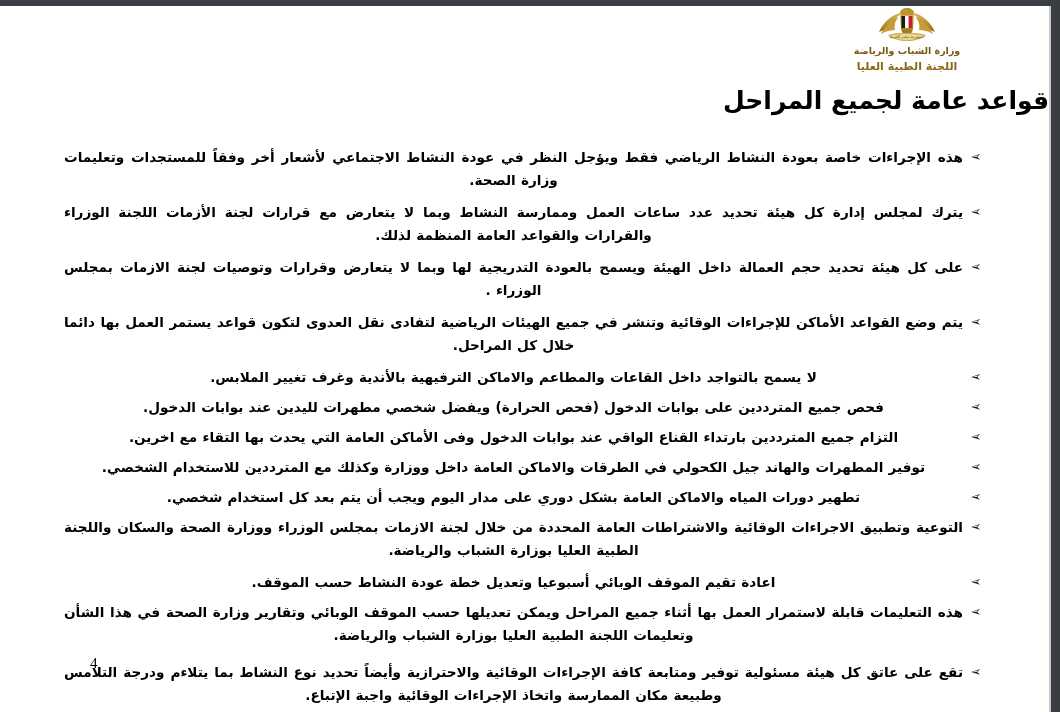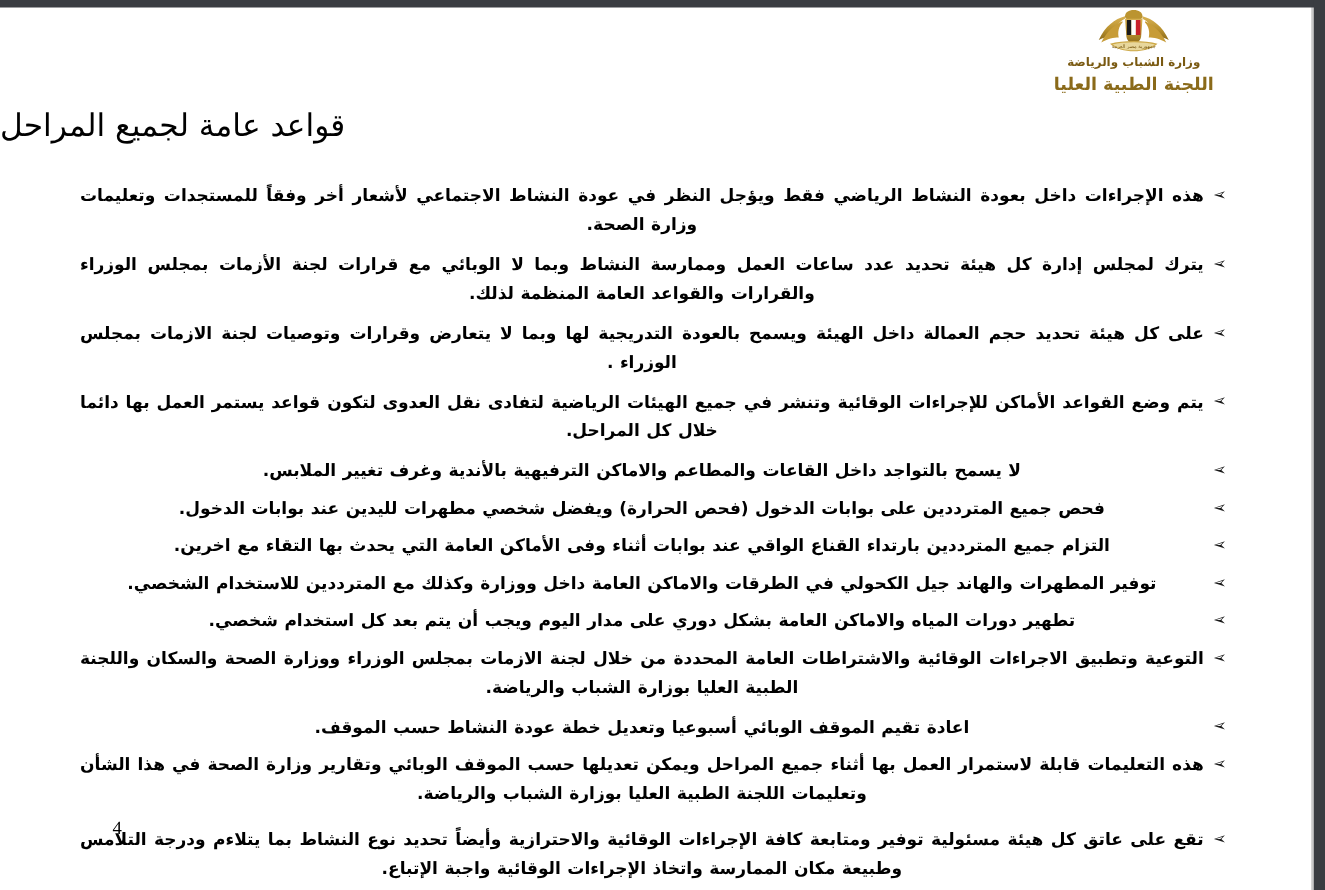--- a/index.html
+++ b/index.html
@@ -78,36 +78,36 @@
   .emblem-line1 {
     font-family: "DejaVu Sans", sans-serif;
     font-size: 9.5px;
     font-weight: bold;
     color: #7a5a12;
     letter-spacing: 0px;
     margin-top: 1px;
   }
   .emblem-line2 {
     font-family: "DejaVu Sans", sans-serif;
-    font-size: 14px;
+    font-size: 11px;
     font-weight: bold;
     color: #8a6a1a;
     margin-top: 5px;
   }
 
   
   .doc-title {
     position: absolute;
     top: 80px;
     left: 0;
     width: 1049px;
-    text-align: left;
+    text-align: right;
     font-family: "DejaVu Sans", sans-serif;
     font-size: 25px;
-    font-weight: normal;
+    font-weight: bold;
     color: #000000;
     letter-spacing: 0.3px;
   }
 
   
   .rules-list {
     position: absolute;
     top: 140px;
     right: 60px;
     width: 925px;
@@ -202,26 +202,26 @@
       <div class="emblem-line2">اللجنة الطبية العليا</div>
     </div>
   </div>
 
   <div class="doc-title">قواعد عامة لجميع المراحل</div>
 
   <div class="rules-list">
 
     <div class="rule-item">
       <span class="rule-marker">➢</span>
-      <span class="rule-text">هذه الإجراءات داخل بعودة النشاط الرياضي فقط ويؤجل النظر في عودة النشاط الاجتماعي لأشعار أخر وفقاً للمستجدات وتعليمات وزارة الصحة.</span>
-    </div>
-
-    <div class="rule-item">
-      <span class="rule-marker">➢</span>
-      <span class="rule-text">يترك لمجلس إدارة كل هيئة تحديد عدد ساعات العمل وممارسة النشاط وبما لا الوبائي مع قرارات لجنة الأزمات بمجلس الوزراء والقرارات والقواعد العامة المنظمة لذلك.</span>
+      <span class="rule-text">هذه الإجراءات خاصة بعودة النشاط الرياضي فقط ويؤجل النظر في عودة النشاط الاجتماعي لأشعار أخر وفقاً للمستجدات وتعليمات وزارة الصحة.</span>
+    </div>
+
+    <div class="rule-item">
+      <span class="rule-marker">➢</span>
+      <span class="rule-text">يترك لمجلس إدارة كل هيئة تحديد عدد ساعات العمل وممارسة النشاط وبما لا يتعارض مع قرارات لجنة الأزمات اللجنة الوزراء والقرارات والقواعد العامة المنظمة لذلك.</span>
     </div>
 
     <div class="rule-item single">
       <span class="rule-marker">➢</span>
       <span class="rule-text">على كل هيئة تحديد حجم العمالة داخل الهيئة ويسمح بالعودة التدريجية لها وبما لا يتعارض وقرارات وتوصيات لجنة الازمات بمجلس الوزراء .</span>
     </div>
 
     <div class="rule-item">
       <span class="rule-marker">➢</span>
       <span class="rule-text">يتم وضع القواعد الأماكن للإجراءات الوقائية وتنشر في جميع الهيئات الرياضية لتفادى نقل العدوى لتكون قواعد يستمر العمل بها دائما خلال كل المراحل.</span>
@@ -232,21 +232,21 @@
       <span class="rule-text">لا يسمح بالتواجد داخل القاعات والمطاعم والاماكن الترفيهية بالأندية وغرف تغيير  الملابس.</span>
     </div>
 
     <div class="rule-item single tight">
       <span class="rule-marker">➢</span>
       <span class="rule-text">فحص جميع المترددين على بوابات الدخول (فحص الحرارة) ويفضل شخصي مطهرات لليدين عند بوابات الدخول.</span>
     </div>
 
     <div class="rule-item single tight">
       <span class="rule-marker">➢</span>
-      <span class="rule-text">التزام جميع المترددين بارتداء القناع الواقي عند بوابات أثناء وفى الأماكن العامة التي يحدث بها التقاء مع اخرين.</span>
+      <span class="rule-text">التزام جميع المترددين بارتداء القناع الواقي عند بوابات الدخول وفى الأماكن العامة التي يحدث بها التقاء مع اخرين.</span>
     </div>
 
     <div class="rule-item single tight">
       <span class="rule-marker">➢</span>
       <span class="rule-text">توفير المطهرات والهاند جيل الكحولي في الطرقات والاماكن العامة داخل ووزارة وكذلك مع المترددين للاستخدام الشخصي.</span>
     </div>
 
     <div class="rule-item single tight">
       <span class="rule-marker">➢</span>
       <span class="rule-text">تطهير دورات المياه والاماكن العامة بشكل دوري على مدار اليوم ويجب أن يتم بعد كل استخدام شخصي.</span>

